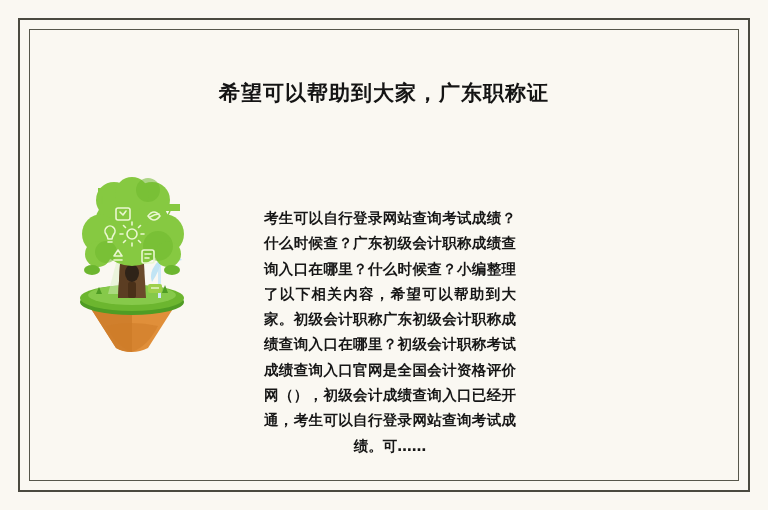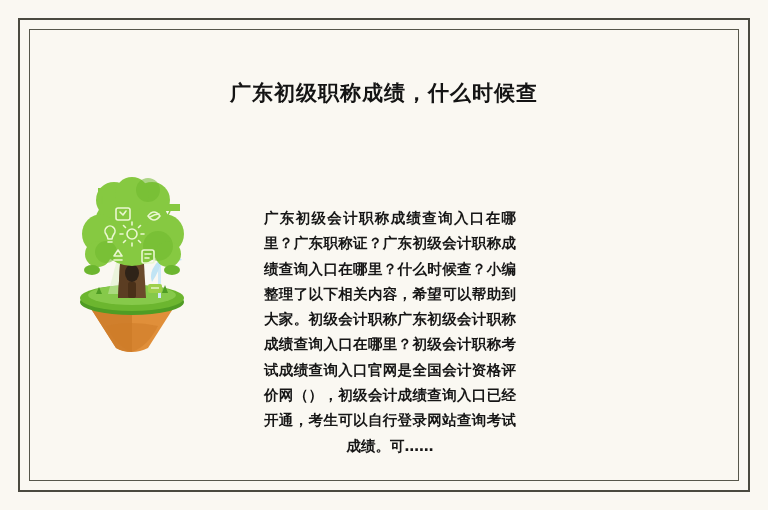--- a/index.html
+++ b/index.html
@@ -80,21 +80,21 @@
   }
 </style>
 </head>
 <body>
 
 <div class="page">
 
   <div class="frame-outer"></div>
   <div class="frame-inner"></div>
 
-  <div class="title">广东初级职称成绩，什么时候查</div>
+  <div class="title">希望可以帮助到大家，广东职称证</div>
 
   <div class="illustration">
     <svg viewBox="0 0 140 176" xmlns="http://www.w3.org/2000/svg">
 
       <path d="M26 128 L114 128 L86 172 Q70 180 54 172 Z" fill="#e08f3a"></path>
       <path d="M26 128 L70 128 L70 176 Q60 176 54 172 Z" fill="#d07f2c"></path>
       <path d="M44 150 Q70 144 96 150 Q86 170 70 176 Q54 170 44 150 Z" fill="#ce7b28" opacity="0.55"></path>
 
       <ellipse cx="70" cy="126" rx="52" ry="13" fill="#4f9c24"></ellipse>
       <ellipse cx="70" cy="122" rx="52" ry="13" fill="#6cb62f"></ellipse>
@@ -161,15 +161,15 @@
       <path d="M36 12 h14 v8 h-10 l-4 4 z" fill="#86c941"></path>
       <path d="M40 20 v8" stroke="#86c941" stroke-width="1.6"></path>
       <path d="M104 28 h14 v7 h-14 z" fill="#86c941"></path>
       <path d="M108 35 l-4 8" stroke="#86c941" stroke-width="1.6"></path>
 
       <rect x="86" y="108" width="14" height="9" rx="2" fill="#9ed04a"></rect>
       <path d="M89 112 h8" stroke="#e9f7cf" stroke-width="1.4"></path>
     </svg>
   </div>
 
-  <div class="body-text">广东初级会计职称成绩查询入口在哪里？广东职称证？广东初级会计职称成绩查询入口在哪里？什么时候查？小编整理了以下相关内容，希望可以帮助到大家。初级会计职称广东初级会计职称成绩查询入口在哪里？初级会计职称考试成绩查询入口官网是全国会计资格评价网（），初级会计成绩查询入口已经开通，考生可以自行登录网站查询考试成绩。可……</div>
+  <div class="body-text">考生可以自行登录网站查询考试成绩？什么时候查？广东初级会计职称成绩查询入口在哪里？什么时候查？小编整理了以下相关内容，希望可以帮助到大家。初级会计职称广东初级会计职称成绩查询入口在哪里？初级会计职称考试成绩查询入口官网是全国会计资格评价网（），初级会计成绩查询入口已经开通，考生可以自行登录网站查询考试成绩。可……</div>
 
 </div>
 
 </body></html>

